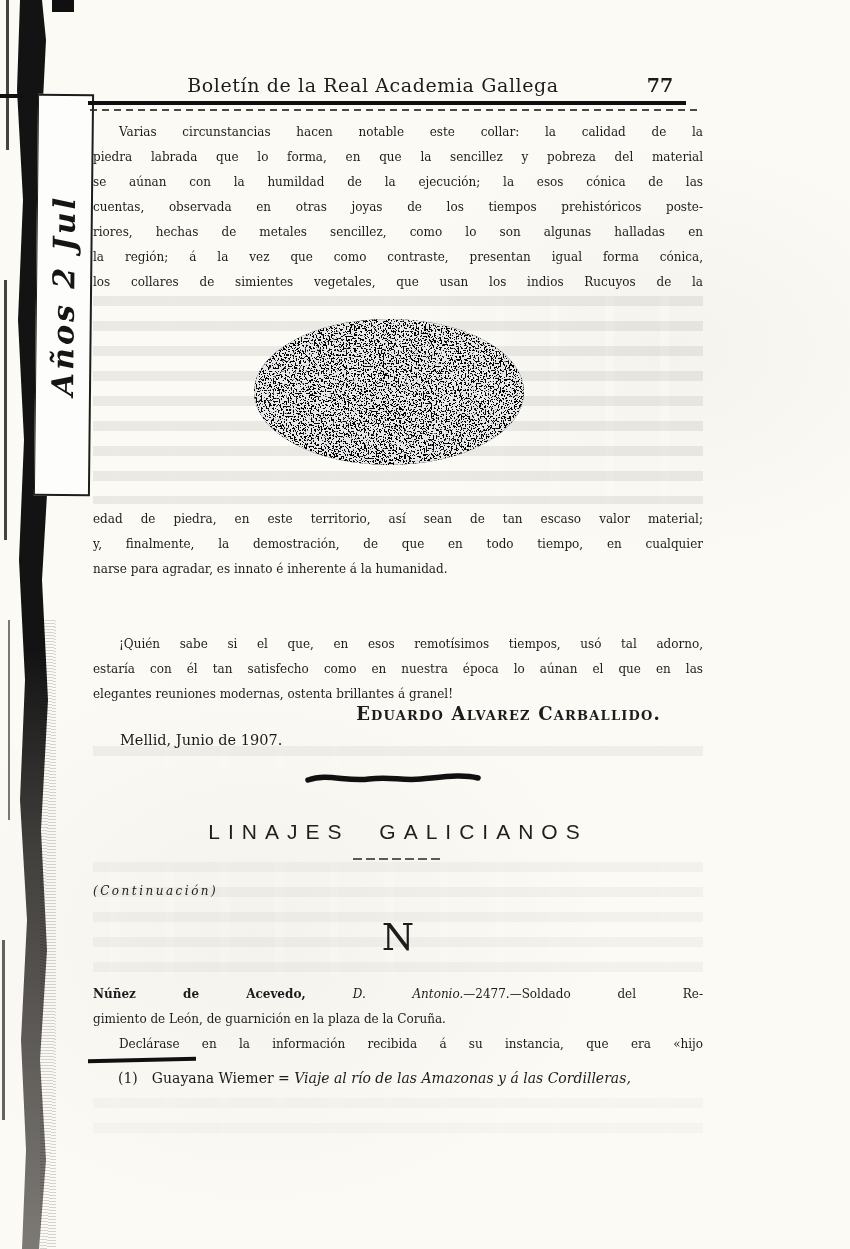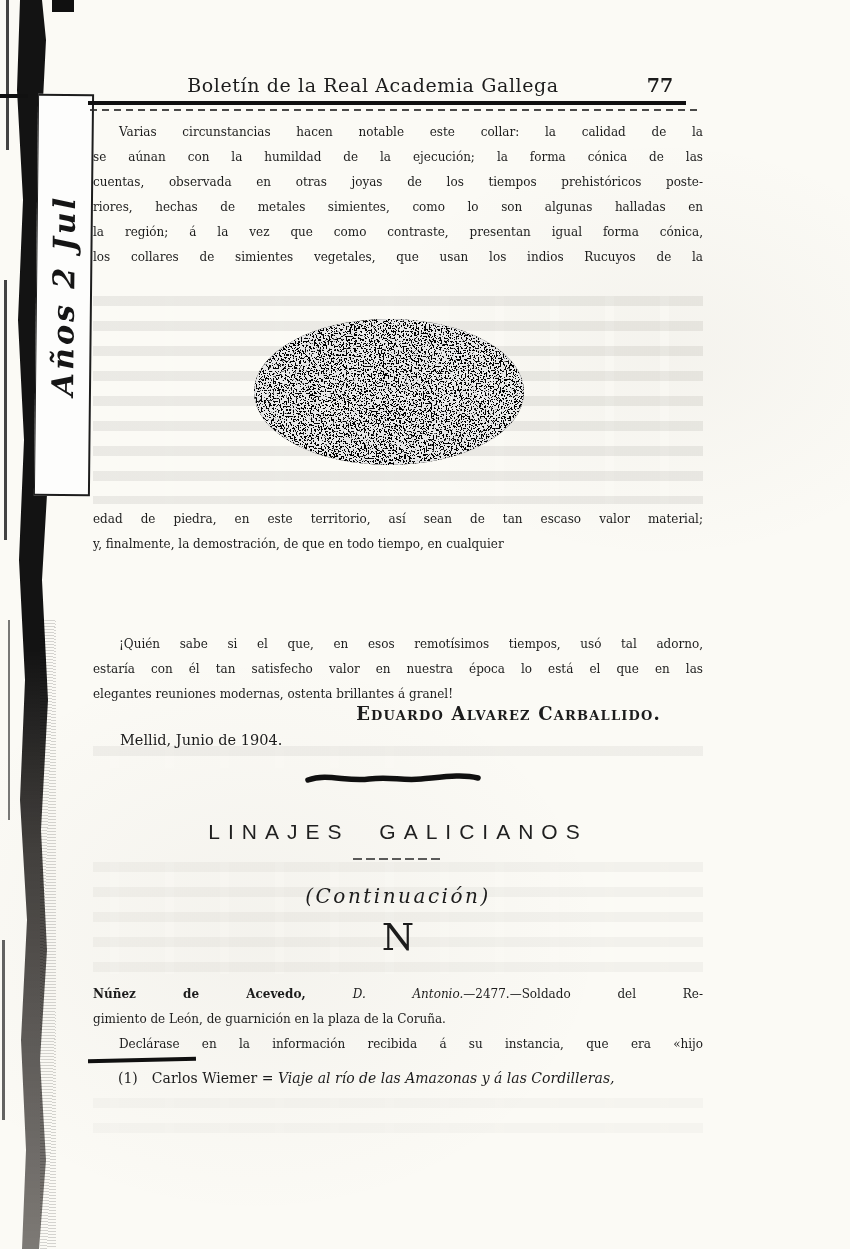--- a/index.html
+++ b/index.html
@@ -49,22 +49,22 @@
         padding-right:42px;box-sizing:border-box;font-variant:small-caps;font-weight:600;
         font-size:18px;letter-spacing:1.2px;}
   .dateline{position:absolute;left:120px;top:732px;font-size:14.5px;}
   
   .divider{position:absolute;left:303px;top:770px;}
   .sec-title{position:absolute;left:93px;top:820px;width:610px;text-align:center;
         font-family:"Liberation Sans","DejaVu Sans",sans-serif;font-size:21px;font-weight:400;
         letter-spacing:8px;word-spacing:16px;color:#1f1f1f;}
   .sec-rule{position:absolute;left:353px;top:858px;width:90px;height:2px;opacity:.8;
         background:repeating-linear-gradient(90deg,#333 0 9px,transparent 9px 13px);}
-  .continuation{position:absolute;left:93px;top:884px;width:610px;text-align:center;
-        font-style:italic;font-size:20px;letter-spacing:2.5px;word-spacing:5px;}
+  .continuation{position:absolute;left:93px;top:884px;width:610px;
+        font-style:italic;font-size:12px;letter-spacing:2.5px;word-spacing:5px;}
   .letterN{position:absolute;left:93px;top:916px;width:610px;text-align:center;
         font-size:37px;font-weight:500;}
   .entry{top:982px;}
   .b{font-weight:bold;} .i{font-style:italic;}
   
   .fn-rule{position:absolute;left:88px;top:1058px;width:108px;height:4px;background:#101010;
         transform:rotate(-1.4deg);}
   .footnote{position:absolute;left:118px;top:1070px;width:585px;font-size:14px;}
   .fn-marker{margin-right:14px;}
   
@@ -106,23 +106,24 @@
   <div class="ghost g4"></div>
 
   <div class="hdr-title">Boletín de la Real Academia Gallega</div>
   <div class="hdr-num">77</div>
   <div class="rule-thick"></div>
   <div class="rule-dash"></div>
 
   <div class="col pA indent-first">
 
   <div class="tline">Varias circunstancias hacen notable este collar: la calidad de la</div>
-      <div class="tline">se aúnan con la humildad de la ejecución; la forma cónica de las</div>
+      <div class="tline">piedra labrada que lo forma, en que la sencillez y pobreza del material</div>
+      <div class="tline">se aúnan con la humildad de la ejecución; la esos cónica de las</div>
       <div class="tline">cuentas, observada en otras joyas de los tiempos prehistóricos poste-</div>
-      <div class="tline">riores, hechas de metales simientes, como lo son algunas halladas en</div>
+      <div class="tline">riores, hechas de metales sencillez, como lo son algunas halladas en</div>
       <div class="tline">la región; á la vez que como contraste, presentan igual forma cónica,</div>
       <div class="tline">los collares de simientes vegetales, que usan los indios Rucuyos de la</div>
     </div>
 
   <div class="figure">
     <svg width="272" height="149" viewBox="0 0 272 149">
       <defs>
         <radialGradient id="gphoto" cx="48%" cy="45%" r="65%">
           <stop offset="0%" stop-color="#9d9d9d"></stop>
           <stop offset="55%" stop-color="#737373"></stop>
@@ -161,52 +162,53 @@
         <rect width="272" height="149" filter="url(#grainB)"></rect>
         <rect width="272" height="149" filter="url(#grainW)" opacity=".9"></rect>
       </g>
     </svg>
   </div>
 
   <div class="col pB endpara">
 
       <div class="tline">edad de piedra, en este territorio, así sean de tan escaso valor material;</div>
       <div class="tline">y, finalmente, la demostración, de que en todo tiempo, en cualquier</div>
+      <div class="tline">narse para agradar, es innato é inherente á la humanidad.</div>
     </div>
 
   <div class="col pC endpara indent-first">
 
   <div class="tline">¡Quién sabe si el que, en esos remotísimos tiempos, usó tal adorno,</div>
-      <div class="tline">estaría con él tan satisfecho valor en nuestra época lo está el que en las</div>
+      <div class="tline">estaría con él tan satisfecho como en nuestra época lo aúnan el que en las</div>
       <div class="tline">elegantes reuniones modernas, ostenta brillantes á granel!</div>
     </div>
 
   <div class="signature">Eduardo Alvarez Carballido.</div>
-  <div class="dateline">Mellid, Junio de 1904.</div>
+  <div class="dateline">Mellid, Junio de 1907.</div>
 
   <div class="divider">
     <svg width="180" height="16" viewBox="0 0 180 16">
       <path d="M5,10 C24,3 44,12 66,9 C88,6 97,11 118,9 C140,7 159,4 175,8" fill="none" stroke="#101010" stroke-width="5.5" stroke-linecap="round"></path>
     </svg>
   </div>
 
   <div class="sec-title">LINAJES GALICIANOS</div>
   <div class="sec-rule"></div>
   <div class="continuation">(Continuación)</div>
   <div class="letterN">N</div>
 
   <div class="col entry">
     <div class="tline"><span class="b">Núñez de Acevedo, </span><span class="i">D. Antonio.</span><span>—2477.—Soldado del Re-</span></div>
     <div class="tline" style="text-align-last:left">gimiento de León, de guarnición en la plaza de la Coruña.</div>
     <div class="tline" style="text-indent:26px">Declárase en la información recibida á su instancia, que era «hijo</div>
   </div>
 
   <div class="fn-rule"></div>
   <div class="footnote">
-    <span class="fn-marker">(1)</span><span>Carlos Wiemer = </span><span class="i">Viaje al río de las Amazonas y á las Cordilleras,</span>
+    <span class="fn-marker">(1)</span><span>Guayana Wiemer = </span><span class="i">Viaje al río de las Amazonas y á las Cordilleras,</span>
   </div>
 
   <svg class="noise" width="850" height="1249">
     <defs>
       <filter id="specks" x="0" y="0" width="100%" height="100%">
         <feTurbulence type="fractalNoise" baseFrequency="0.8" numOctaves="1" seed="11"></feTurbulence>
         <feColorMatrix type="matrix" values="0 0 0 0 0  0 0 0 0 0  0 0 0 0 0  8 8 8 0 -21"></feColorMatrix>
         <feComponentTransfer>
             <feFuncA type="linear" slope="30" intercept="0"></feFuncA>
           </feComponentTransfer>

